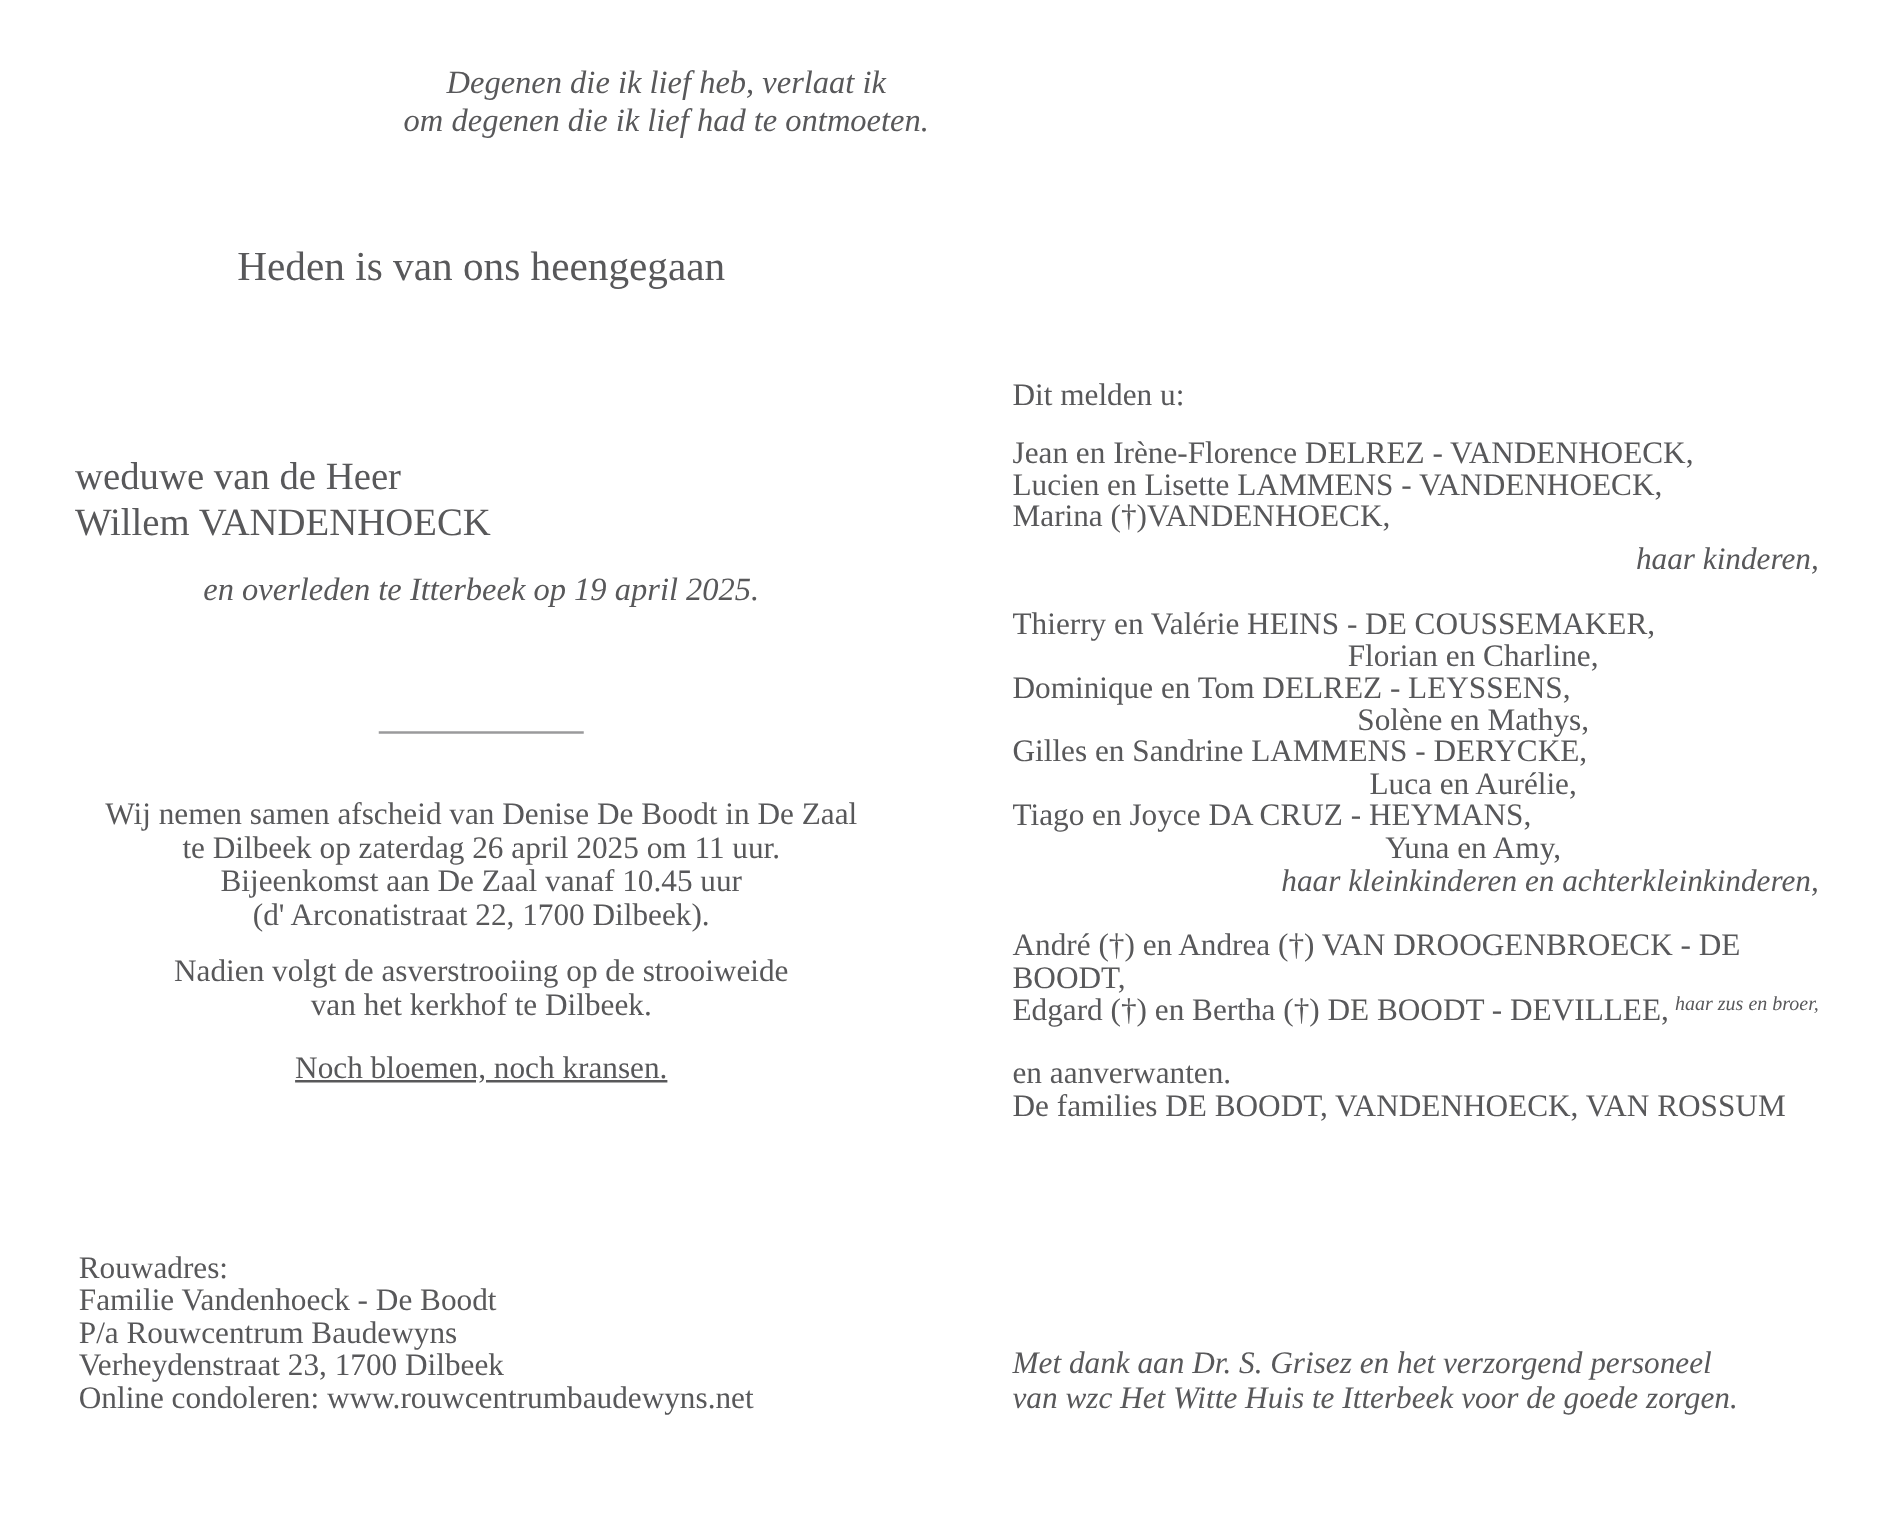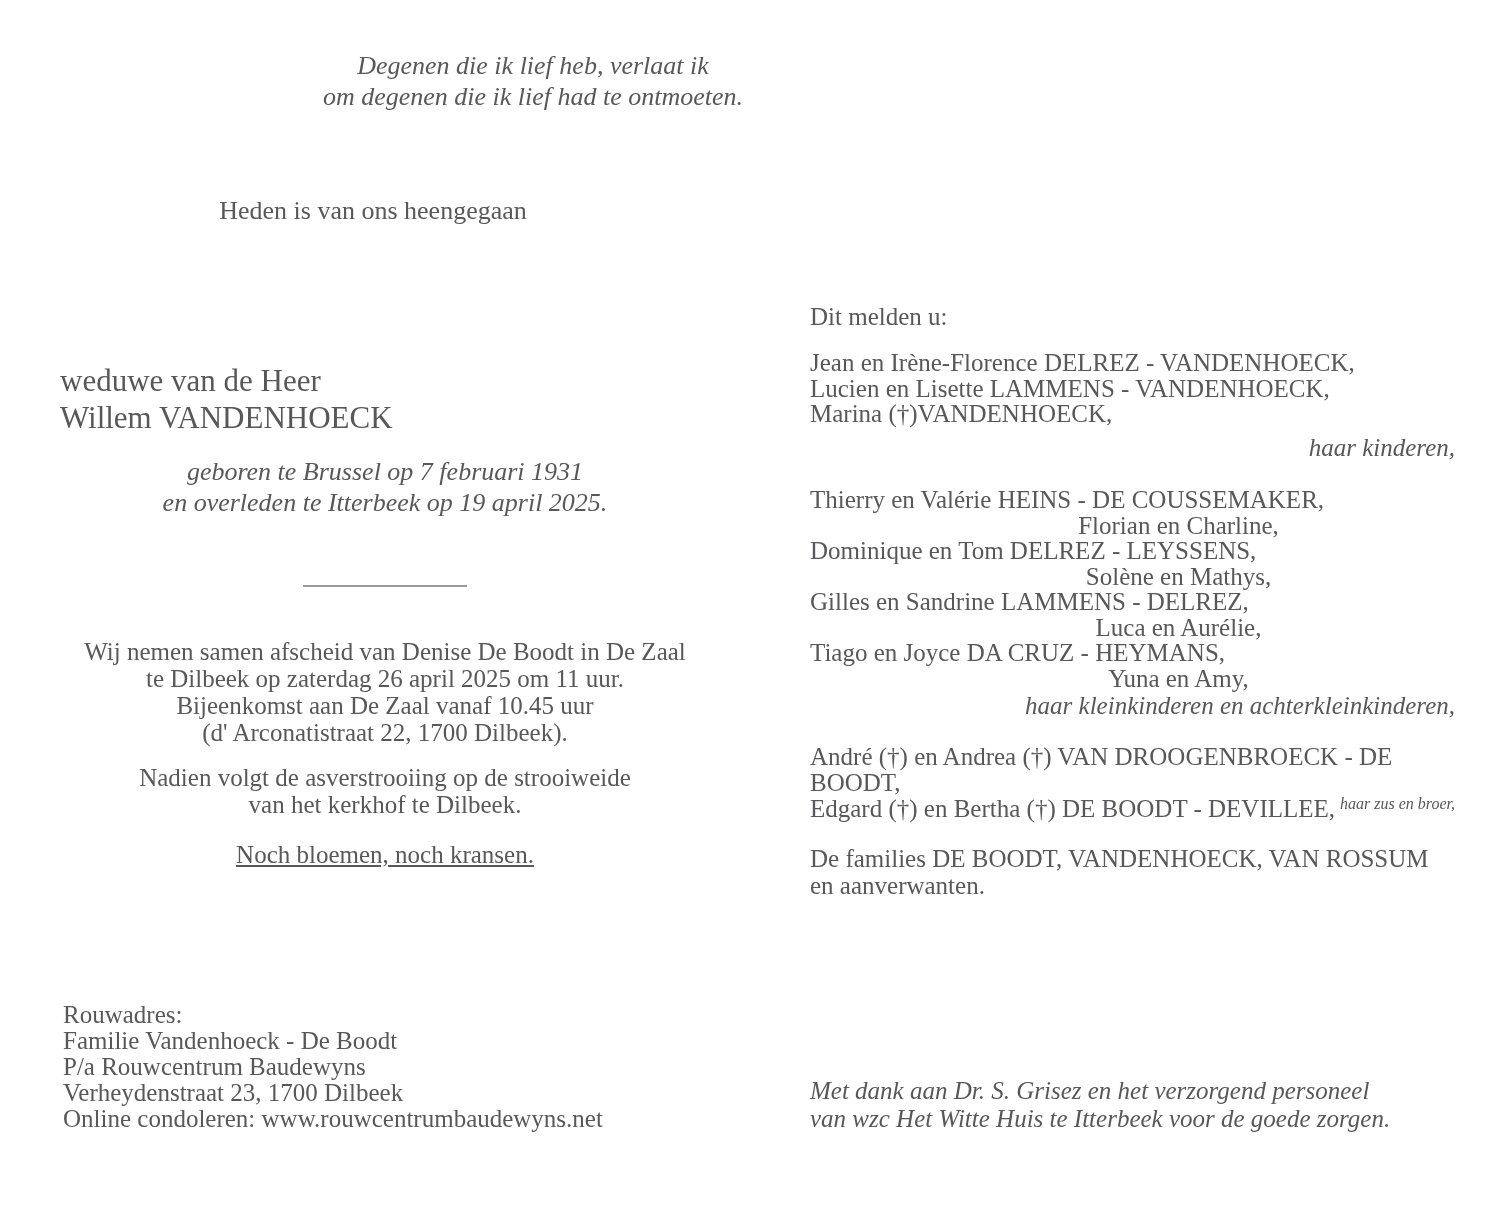--- a/index.html
+++ b/index.html
@@ -10,21 +10,21 @@
     color:var(--ink,#58585a);
     font-family:"Liberation Serif", serif;
     overflow:hidden;
     padding-left:39px;
   }
   .abs { position:absolute; }
   .right-align { text-align:right; }
   .italic { font-style:italic; }
 
   .quote       { top:50px;  left:233px; width:600px; font-size:26px; line-height:31px; font-style:italic; text-align:center; }
-  .intro       { top:196px; left:48px;  width:650px; font-size:26px; text-align:center; }
+  .intro       { top:196px; left:60px;  width:650px; font-size:33px; text-align:center; }
   .name-title  { top:247px; left:60px;  width:650px; font-size:39px; line-height:47px; text-align:center; }
   .widow       { top:362px; left:60px;  width:650px; font-size:31px; line-height:37px; text-align:left; }
   .dates       { top:456px; left:60px;  width:650px; font-size:26px; line-height:31px; font-style:italic; text-align:center; }
   .divider     { top:585px; left:303px; width:164px; height:2px; background:var(--line,#9a9a9c); }
   .ceremony    { top:638px; left:60px;  width:650px; font-size:25px; line-height:27px; text-align:center; }
   .scattering  { top:764px; left:60px;  width:650px; font-size:25px; line-height:27px; text-align:center; }
   .flowers     { top:841px; left:60px;  width:650px; font-size:25px; text-align:center;text-decoration:underline; }
   .mourning    { top:1002px; left:63px; width:650px; font-size:25px; line-height:26px; }
 
   .announce    { top:303px; left:810px; width:650px; font-size:25px; }
@@ -51,21 +51,20 @@
 
   <div class="abs intro">Heden is van ons heengegaan</div>
 
 
   <div class="abs widow">
     <div>weduwe van de Heer</div>
     <div>Willem VANDENHOECK</div>
   </div>
 
   <div class="abs dates">
-    <div>geboren te Brussel op 7 februari 1931</div>
     <div>en overleden te Itterbeek op 19 april 2025.</div>
   </div>
 
   <div class="abs divider"></div>
 
   <div class="abs ceremony">
     <div>Wij nemen samen afscheid van Denise De Boodt in De Zaal</div>
     <div>te Dilbeek op zaterdag 26 april 2025 om 11 uur.</div>
     <div>Bijeenkomst aan De Zaal vanaf 10.45 uur</div>
     <div>(d' Arconatistraat 22, 1700 Dilbeek).</div>
@@ -94,38 +93,38 @@
     <div>Marina (†)VANDENHOECK,</div>
   </div>
 
   <div class="abs rel-label-1 right-align italic">haar kinderen,</div>
 
   <div class="abs grandkids">
     <div>Thierry en Valérie HEINS - DE COUSSEMAKER,</div>
     <div class="indent">Florian en Charline,</div>
     <div>Dominique en Tom DELREZ - LEYSSENS,</div>
     <div class="indent">Solène en Mathys,</div>
-    <div>Gilles en Sandrine LAMMENS - DELREZ,</div>
+    <div>Gilles en Sandrine LAMMENS - DERYCKE,</div>
     <div class="indent">Luca en Aurélie,</div>
     <div>Tiago en Joyce DA CRUZ - HEYMANS,</div>
     <div class="indent">Yuna en Amy,</div>
   </div>
 
   <div class="abs rel-label-2 right-align italic">haar kleinkinderen en achterkleinkinderen,</div>
 
   <div class="abs siblings">
     <div>André (†) en Andrea (†) VAN DROOGENBROECK - DE BOODT,</div>
     <div>Edgard (†) en Bertha (†) DE BOODT - DEVILLEE,</div>
   </div>
 
   <div class="abs rel-label-3 right-align italic">haar zus en broer,</div>
 
   <div class="abs families">
+    <div>en aanverwanten.</div>
     <div>De families DE BOODT, VANDENHOECK, VAN ROSSUM</div>
-    <div>en aanverwanten.</div>
   </div>
 
   <div class="abs thanks">
     <div>Met dank aan Dr. S. Grisez en het verzorgend personeel</div>
     <div>van wzc Het Witte Huis te Itterbeek voor de goede zorgen.</div>
   </div>
 
 </div>
 
 </body></html>

